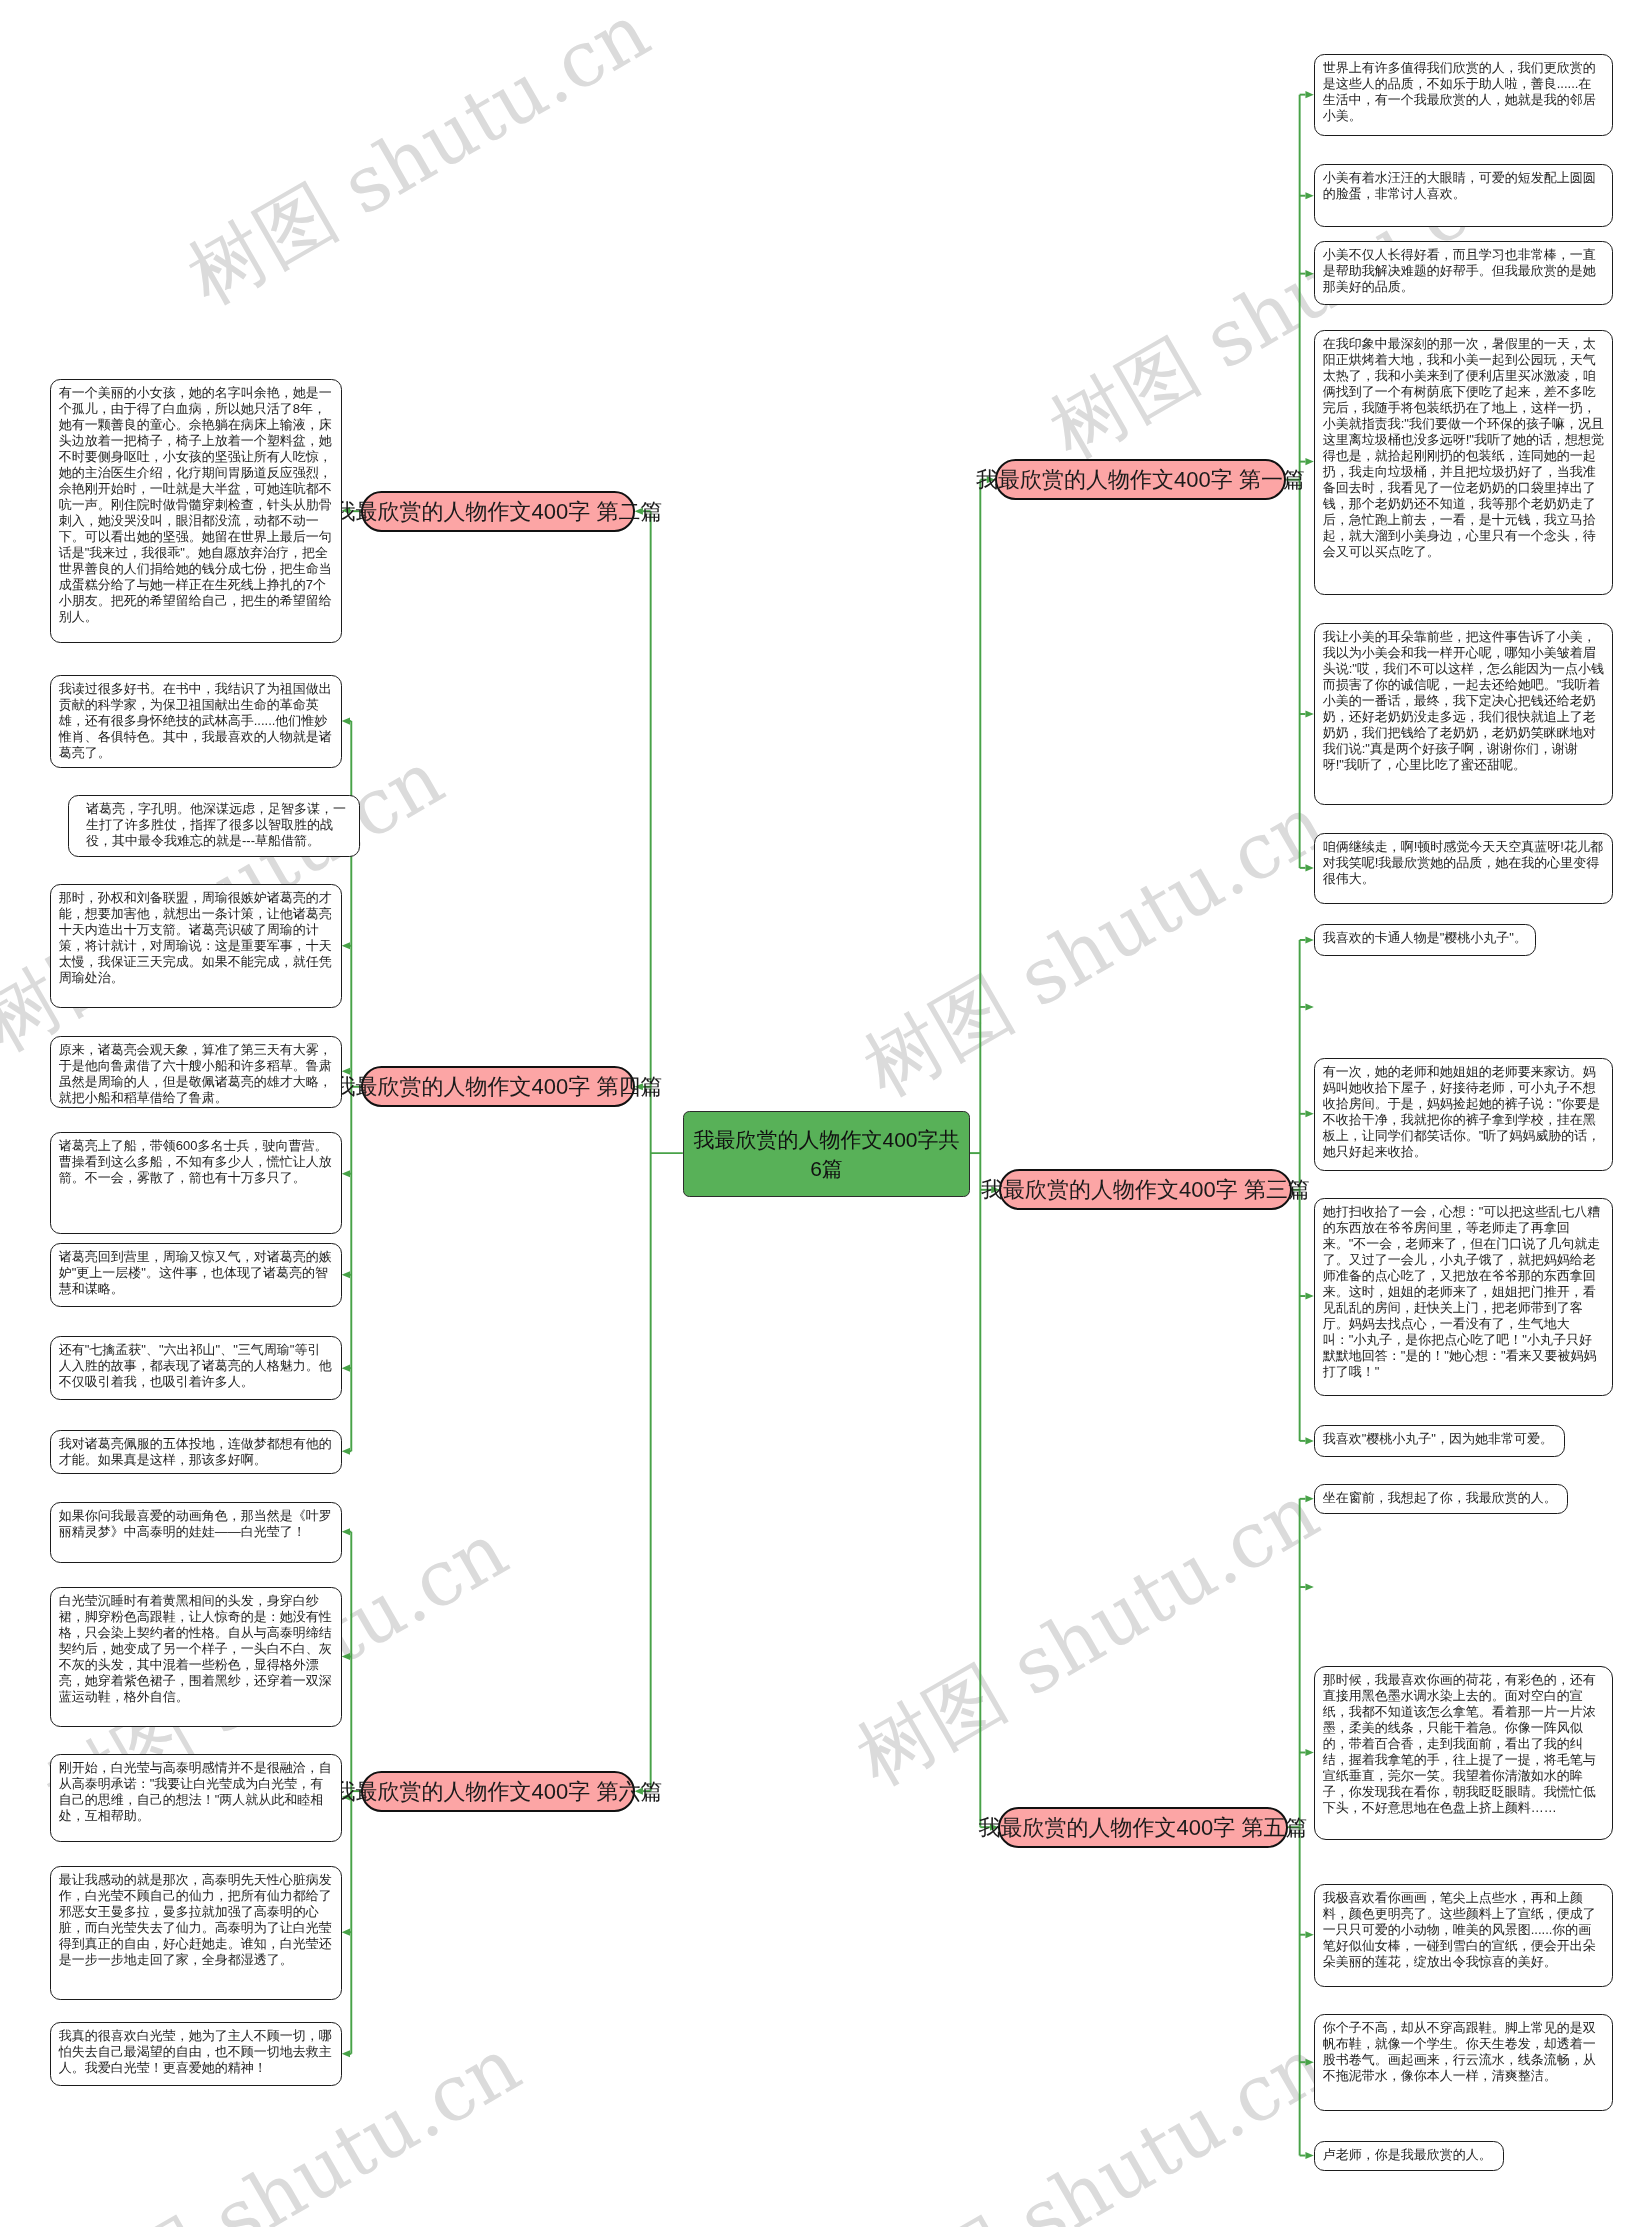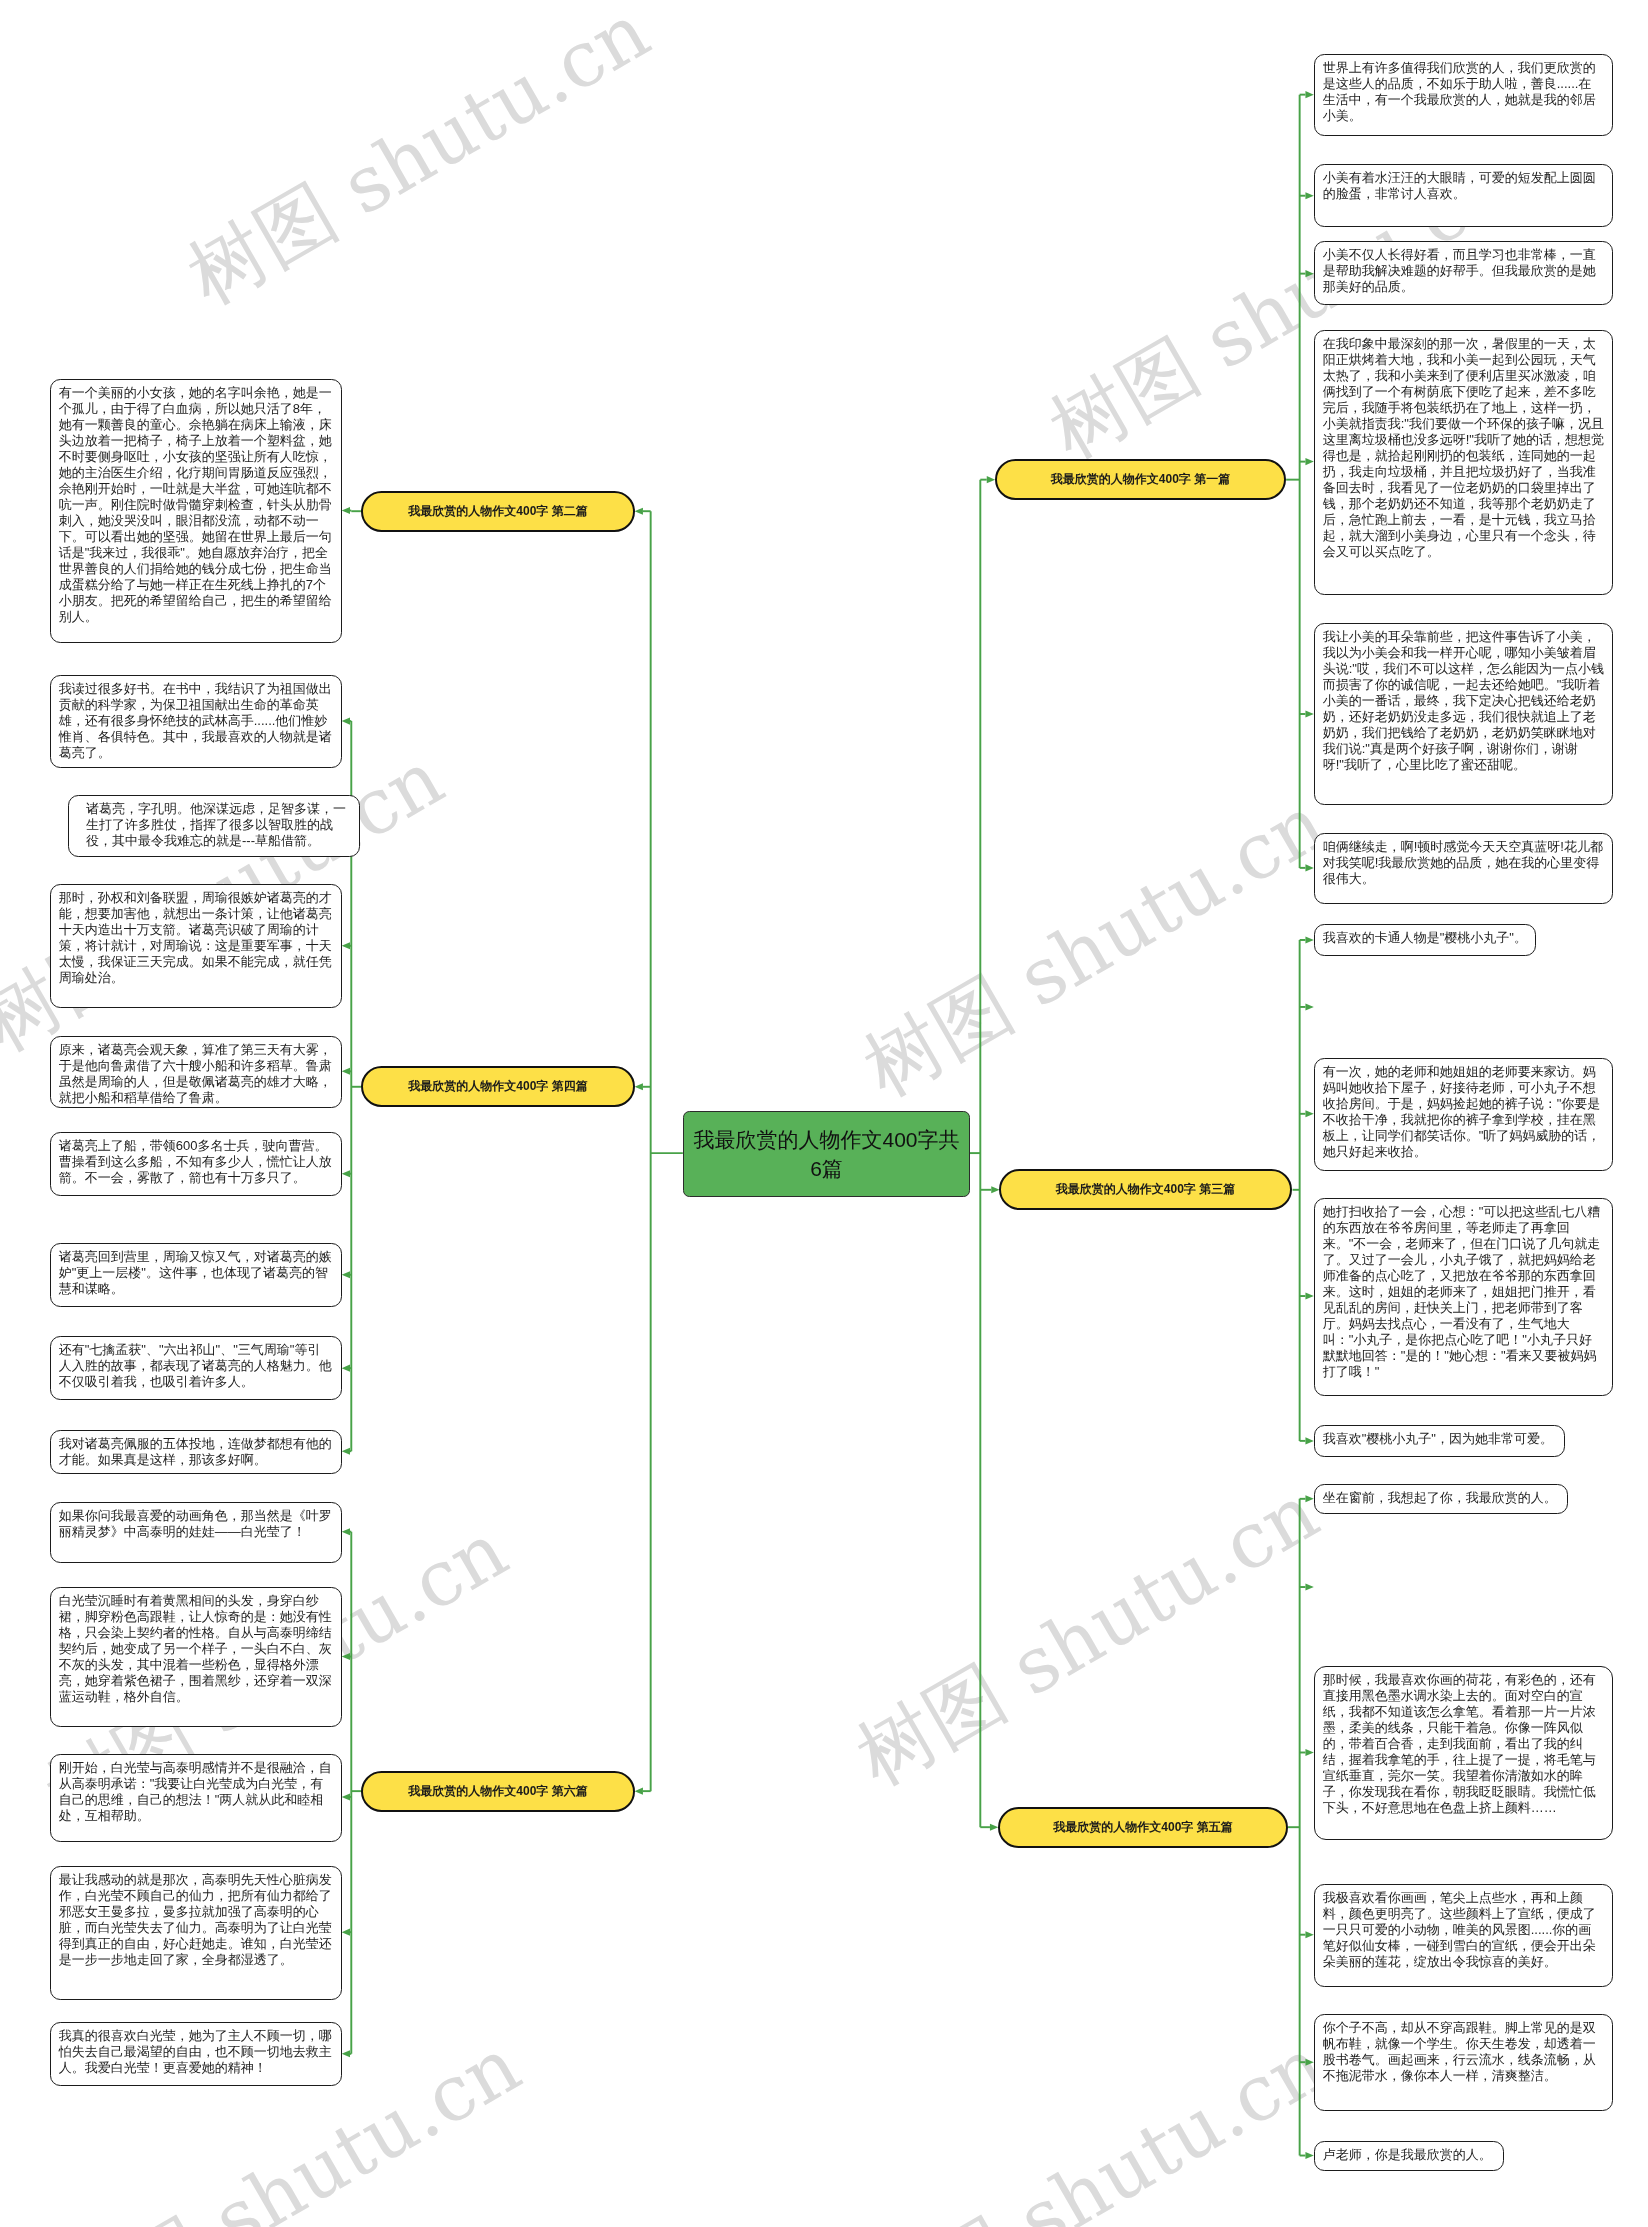--- a/index.html
+++ b/index.html
@@ -32,28 +32,27 @@
     font-size:13px;
     line-height:16px;
     color:#1c1c1c;
     text-align:left;
     overflow:hidden;
   }
   .pill{
     position:absolute;
     z-index:2;
     box-sizing:border-box;
-    background:#fde047;
+    background:#fca5a5;
     border:2.6px solid #111111;
     border-radius:22px;
     display:flex;align-items:center;justify-content:center;
-    font-size:12px;
+    font-size:22px;
     color:#1b1b1b;
     white-space:nowrap;
-    font-weight:bold;
   }
   .center-node{
     position:absolute;
     z-index:3;
     box-sizing:border-box;
     border:1.9px solid #2c2c2c;
     border-radius:6.4px;
     display:flex;align-items:center;justify-content:center;
     text-align:center;
     font-size:21px;
@@ -194,21 +193,21 @@
   <div class="pbox" style="left:1314px;top:1884px;width:299px;height:103px;">我极喜欢看你画画，笔尖上点些水，再和上颜料，颜色更明亮了。这些颜料上了宣纸，便成了一只只可爱的小动物，唯美的风景图......你的画笔好似仙女棒，一碰到雪白的宣纸，便会开出朵朵美丽的莲花，绽放出令我惊喜的美好。</div>
   <div class="pbox" style="left:1314px;top:2014px;width:299px;height:97px;">你个子不高，却从不穿高跟鞋。脚上常见的是双帆布鞋，就像一个学生。你天生卷发，却透着一股书卷气。画起画来，行云流水，线条流畅，从不拖泥带水，像你本人一样，清爽整洁。</div>
   <div class="pbox" style="left:1314px;top:2141px;width:190px;height:30px;">卢老师，你是我最欣赏的人。</div>
 
   <div class="pbox" style="left:50px;top:379px;width:292px;height:264px;">有一个美丽的小女孩，她的名字叫余艳，她是一个孤儿，由于得了白血病，所以她只活了8年，她有一颗善良的童心。佘艳躺在病床上输液，床头边放着一把椅子，椅子上放着一个塑料盆，她不时要侧身呕吐，小女孩的坚强让所有人吃惊，她的主治医生介绍，化疗期间胃肠道反应强烈，佘艳刚开始时，一吐就是大半盆，可她连吭都不吭一声。刚住院时做骨髓穿刺检查，针头从肋骨刺入，她没哭没叫，眼泪都没流，动都不动一下。可以看出她的坚强。她留在世界上最后一句话是"我来过，我很乖"。她自愿放弃治疗，把全世界善良的人们捐给她的钱分成七份，把生命当成蛋糕分给了与她一样正在生死线上挣扎的7个小朋友。把死的希望留给自己，把生的希望留给别人。</div>
 
   <div class="pbox" style="left:50px;top:675px;width:292px;height:93px;">我读过很多好书。在书中，我结识了为祖国做出贡献的科学家，为保卫祖国献出生命的革命英雄，还有很多身怀绝技的武林高手......他们惟妙惟肖、各俱特色。其中，我最喜欢的人物就是诸葛亮了。</div>
   <div class="pbox" style="left:68px;top:795px;width:292px;height:62px;padding-left:17px;">诸葛亮，字孔明。他深谋远虑，足智多谋，一生打了许多胜仗，指挥了很多以智取胜的战役，其中最令我难忘的就是---草船借箭。</div>
   <div class="pbox" style="left:50px;top:884px;width:292px;height:124px;">那时，孙权和刘备联盟，周瑜很嫉妒诸葛亮的才能，想要加害他，就想出一条计策，让他诸葛亮十天内造出十万支箭。诸葛亮识破了周瑜的计策，将计就计，对周瑜说：这是重要军事，十天太慢，我保证三天完成。如果不能完成，就任凭周瑜处治。</div>
   <div class="pbox" style="left:50px;top:1036px;width:292px;height:72px;">原来，诸葛亮会观天象，算准了第三天有大雾，于是他向鲁肃借了六十艘小船和许多稻草。鲁肃虽然是周瑜的人，但是敬佩诸葛亮的雄才大略，就把小船和稻草借给了鲁肃。</div>
-  <div class="pbox" style="left:50px;top:1132px;width:292px;height:64px;">诸葛亮上了船，带领600多名士兵，驶向曹营。曹操看到这么多船，不知有多少人，慌忙让人放箭。不一会，雾散了，箭也有十万多只了。</div>
+  <div class="pbox" style="left:50px;top:1132px;width:292px;height:102px;">诸葛亮上了船，带领600多名士兵，驶向曹营。曹操看到这么多船，不知有多少人，慌忙让人放箭。不一会，雾散了，箭也有十万多只了。</div>
   <div class="pbox" style="left:50px;top:1243px;width:292px;height:64px;">诸葛亮回到营里，周瑜又惊又气，对诸葛亮的嫉妒"更上一层楼"。这件事，也体现了诸葛亮的智慧和谋略。</div>
   <div class="pbox" style="left:50px;top:1336px;width:292px;height:64px;">还有"七擒孟获"、"六出祁山"、"三气周瑜"等引人入胜的故事，都表现了诸葛亮的人格魅力。他不仅吸引着我，也吸引着许多人。</div>
   <div class="pbox" style="left:50px;top:1430px;width:292px;height:44px;">我对诸葛亮佩服的五体投地，连做梦都想有他的才能。如果真是这样，那该多好啊。</div>
 
   <div class="pbox" style="left:50px;top:1502px;width:292px;height:61px;">如果你问我最喜爱的动画角色，那当然是《叶罗丽精灵梦》中高泰明的娃娃——白光莹了！</div>
   <div class="pbox" style="left:50px;top:1587px;width:292px;height:140px;">白光莹沉睡时有着黄黑相间的头发，身穿白纱裙，脚穿粉色高跟鞋，让人惊奇的是：她没有性格，只会染上契约者的性格。自从与高泰明缔结契约后，她变成了另一个样子，一头白不白、灰不灰的头发，其中混着一些粉色，显得格外漂亮，她穿着紫色裙子，围着黑纱，还穿着一双深蓝运动鞋，格外自信。</div>
   <div class="pbox" style="left:50px;top:1754px;width:292px;height:88px;">刚开始，白光莹与高泰明感情并不是很融洽，自从高泰明承诺："我要让白光莹成为白光莹，有自己的思维，自己的想法！"两人就从此和睦相处，互相帮助。</div>
   <div class="pbox" style="left:50px;top:1866px;width:292px;height:134px;">最让我感动的就是那次，高泰明先天性心脏病发作，白光莹不顾自己的仙力，把所有仙力都给了邪恶女王曼多拉，曼多拉就加强了高泰明的心脏，而白光莹失去了仙力。高泰明为了让白光莹得到真正的自由，好心赶她走。谁知，白光莹还是一步一步地走回了家，全身都湿透了。</div>
   <div class="pbox" style="left:50px;top:2022px;width:292px;height:64px;">我真的很喜欢白光莹，她为了主人不顾一切，哪怕失去自己最渴望的自由，也不顾一切地去救主人。我爱白光莹！更喜爱她的精神！</div>
 

